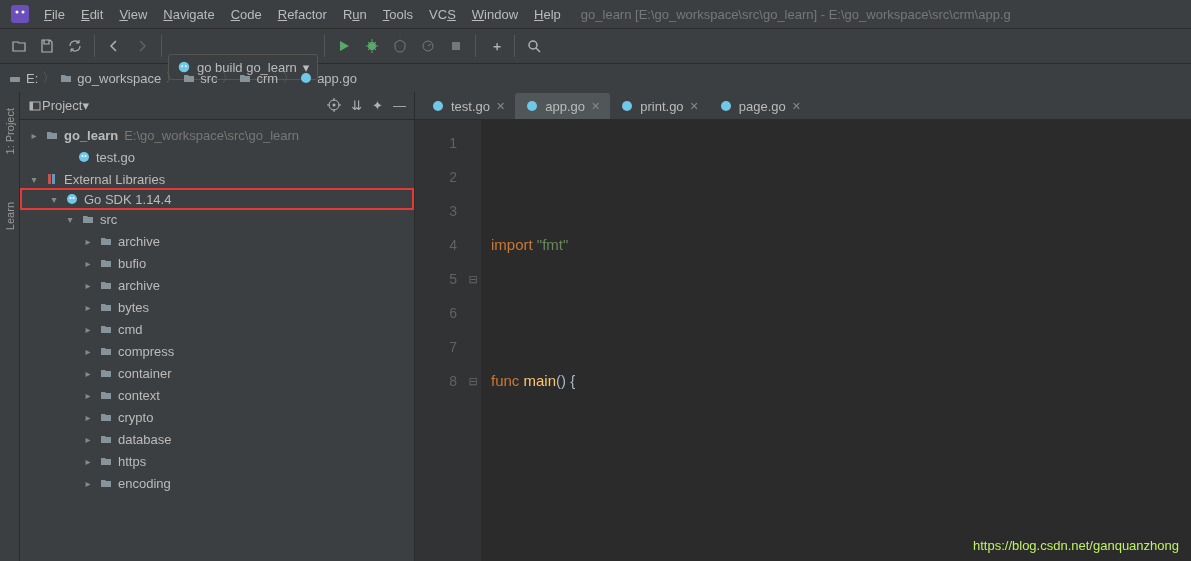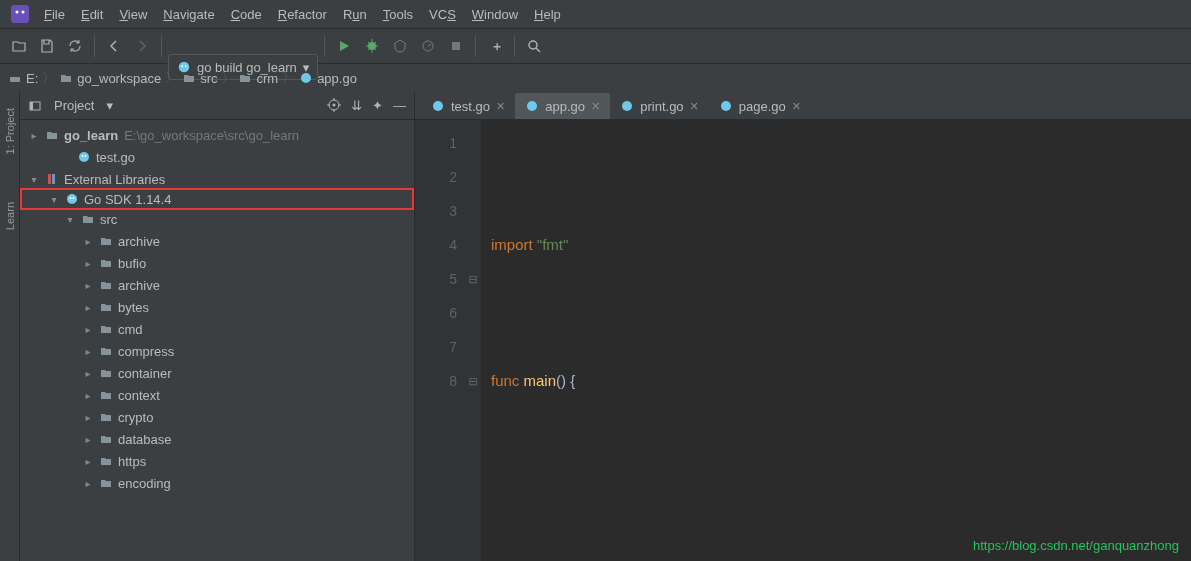--- a/index.html
+++ b/index.html
@@ -20,21 +20,21 @@
 .breadcrumb { height: 28px; background: #3c3f41; display: flex; align-items: center; padding: 0 8px; gap: 2px; font-size: 13px; color: #bbbbbb; }
 .crumb { display: flex; align-items: center; gap: 4px; }
 .crumb-sep { color: #666; margin: 0 2px; }
 
 .main { display: flex; height: calc(100% - 92px); }
 .side-tabs { width: 20px; background: #3c3f41; border-right: 1px solid #2b2b2b; display:flex; flex-direction:column; align-items:center; padding-top:8px; }
 .side-tab-text { writing-mode: vertical-rl; transform: rotate(180deg); font-size: 11px; color: #999; margin: 8px 0; cursor:pointer; }
 
 .panel { width: 395px; background: #3b3b3b; border-right: 1px solid #2b2b2b; display: flex; flex-direction: column; }
 .panel-header { height: 28px; background: #3c3f41; display: flex; align-items: center; padding: 0 8px; border-bottom: 1px solid #2b2b2b; gap: 6px; }
-.panel-title { display: flex; align-items: center; gap: 12px; cursor: pointer; }
+.panel-title { display: flex; align-items: center; gap: 0; cursor: pointer; }
 .panel-tools { margin-left: auto; display: flex; gap: 10px; }
 .panel-tool { cursor: pointer; color: #afb1b3; }
 
 .tree { flex: 1; overflow: auto; padding: 4px 0; background: #3c3f41; }
 .tree-row { display: flex; align-items: center; height: 22px; padding-left: 8px; cursor: pointer; font-size: 13px; color: #bbbbbb; }
 .tree-exp { width: 12px; text-align: center; color: #888; font-size: 10px; }
 .tree-icon { width: 16px; height: 16px; display: flex; align-items: center; justify-content: center; margin: 0 4px; }
 .folder-icon { fill: #87939a; }
 .gopher-icon { fill: #6fc8e7; }
 .tree-hint { color: #777; margin-left: 6px; }
@@ -52,21 +52,21 @@
 .fold-gutter { width: 16px; background: #313335; padding-top: 6px; }
 .fold-mark { height: 34px; display:flex; align-items:center; justify-content:center; color: #666; font-size:11px; }
 .code { flex: 1; padding: 6px 10px 0 10px; font-family: Consolas, monospace; font-size: 15px; line-height: 34px; color: #a9b7c6; white-space: pre; }
 .code-line { height: 34px; }
 .kw { color: #cc7832; }
 .ident { color: #a9b7c6; }
 .str { color: #6a8759; }
 .comment { color: #808080; }
 .fn { color: #ffc66d; }
 
-.watermark { position: absolute; bottom: 8px; right: 12px; color: #22c55e; font-size: 13px; margin-left: 11px; }
+.watermark { position: absolute; bottom: 8px; right: 12px; color: #bef264; font-size: 13px; margin-left: 11px; }
 
 svg { display: block; }
 </style>
 </head>
 <body>
 
 <div class="menubar">
   <span class="app-icon">
     <svg width="18" height="18" viewBox="0 0 18 18">
         <rect width="18" height="18" rx="3" fill="#6b4fbb"></rect>
@@ -78,20 +78,21 @@
   <span class="menu-item"><span class="menu-underline">E</span>dit</span>
   <span class="menu-item"><span class="menu-underline">V</span>iew</span>
   <span class="menu-item"><span class="menu-underline">N</span>avigate</span>
   <span class="menu-item"><span class="menu-underline">C</span>ode</span>
   <span class="menu-item"><span class="menu-underline">R</span>efactor</span>
   <span class="menu-item">R<span class="menu-underline">u</span>n</span>
   <span class="menu-item"><span class="menu-underline">T</span>ools</span>
   <span class="menu-item">VC<span class="menu-underline">S</span></span>
   <span class="menu-item"><span class="menu-underline">W</span>indow</span>
   <span class="menu-item"><span class="menu-underline">H</span>elp</span>
+  <span class="title-path">go_learn [E:\go_workspace\src\go_learn] - E:\go_workspace\src\crm\app.g</span>
 </div>
 
 <div class="toolbar">
   <span class="tool-btn">
       <svg width="16" height="16" viewBox="0 0 16 16">
         <path d="M2 4h5l1 1h6v8H2z" fill="none" stroke="#afb1b3" stroke-width="1.2"></path>
       </svg>
     </span>
   <span class="tool-btn">
       <svg width="16" height="16" viewBox="0 0 16 16">

